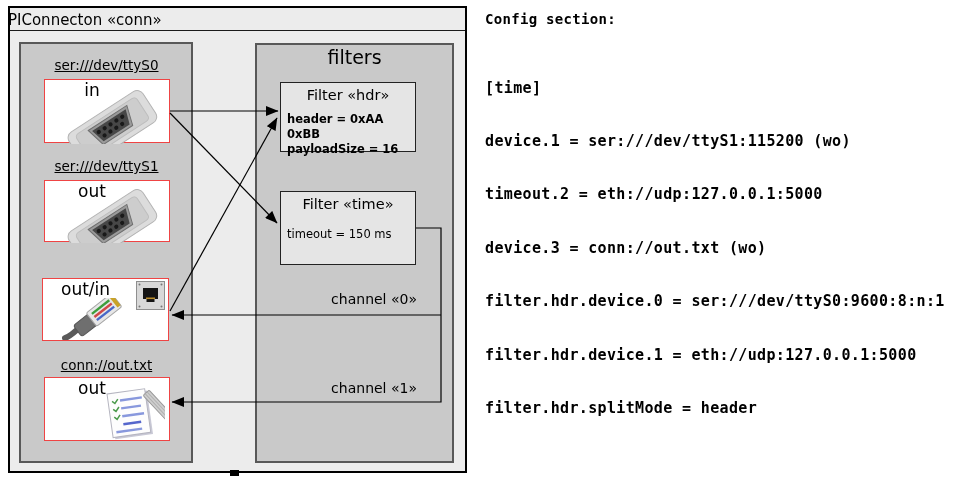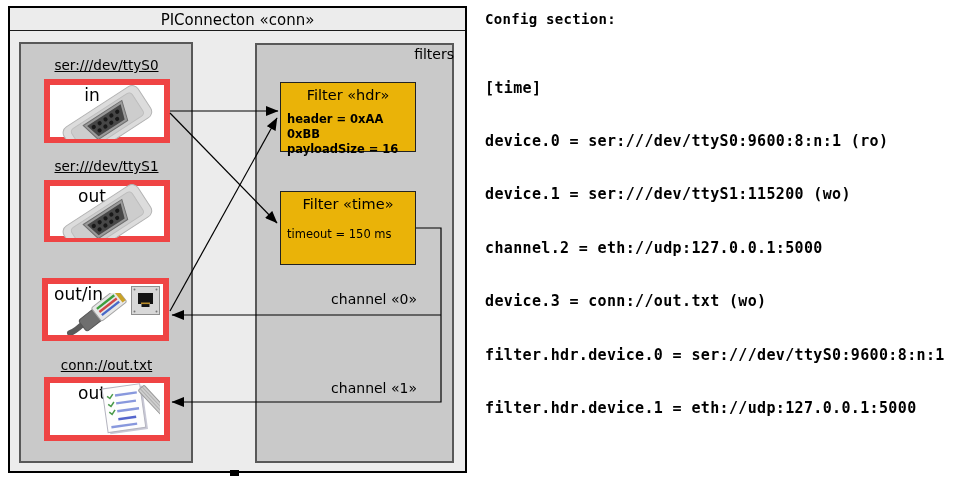--- a/index.html
+++ b/index.html
@@ -1,40 +1,40 @@
 <!DOCTYPE html>
 <html><head>
 <meta charset="utf-8">
 <style>
   html,body{margin:0;padding:0;background:#fff;}
   #stage{position:relative;width:964px;height:484px;background:#fff;overflow:hidden;
          font-family:"DejaVu Sans",sans-serif;color:#000;}
   .abs{position:absolute;}
   
   #outer-frame{left:8px;top:6px;width:455px;height:463px;border:2px solid #000;background:#ececec;}
-  #diagram-title{left:8px;top:11px;width:459px;text-align:center;font-size:15px;}
+  #diagram-title{left:8px;top:11px;width:459px;font-size:15px;}
   #title-sep{left:10px;top:30px;width:455px;height:1px;background:#1a1a1a;}
   
   .panel{background:#c9c9c9;border:2px solid #585858;box-sizing:border-box;}
   #devices-panel{left:19px;top:42px;width:174px;height:421px;}
   #filters-panel{left:255px;top:43px;width:199px;height:420px;}
-  #filters-label{left:255px;top:46px;width:199px;text-align:right;font-size:14px;}
+  #filters-label{left:255px;top:46px;width:199px;text-align:center;font-size:19px;}
   
   .dev-label{left:19px;width:175px;text-align:center;font-size:13.5px;text-decoration:underline;}
-  .dev-box{background:#fff;border:6px solid #ef4444;box-sizing:border-box;}
+  .dev-box{background:#fff;border:1px solid #ef4444;box-sizing:border-box;}
   #dev-box-0{left:44px;top:79px;width:126px;height:64px;}
   #dev-box-1{left:44px;top:180px;width:126px;height:62px;}
   #dev-box-2{left:42px;top:278px;width:127px;height:63px;}
   #dev-box-3{left:44px;top:377px;width:126px;height:64px;}
   .dev-dir{position:absolute;top:0px;left:0;width:100%;text-align:center;font-size:17px;line-height:20px;}
-  .dev-dir.left{text-align:right;padding-left:6px;width:auto;}
+  .dev-dir.left{text-align:right;padding-left:18px;width:auto;}
   .dev-dir.shift{padding-right:30px;box-sizing:border-box;}
   .dev-icon{position:absolute;pointer-events:none;}
   
-  .filter-box{background:#eab308;border:1.5px solid #222;box-sizing:border-box;}
+  .filter-box{background:#e5e5e5;border:1.5px solid #222;box-sizing:border-box;}
   #filter-hdr{left:280px;top:82px;width:136px;height:70px;}
   #filter-time{left:280px;top:191px;width:136px;height:74px;padding-left:41px;}
   .filter-title{position:absolute;top:4px;left:0;width:100%;text-align:center;font-size:14.5px;}
   .filter-body{position:absolute;left:6px;right:2px;font-size:11.5px;line-height:15px;}
   #filter-hdr .filter-body{top:29px;font-weight:bold;}
   #filter-time .filter-body{top:35px;}
   
   .channel-label{left:255px;width:162px;text-align:right;font-size:14px;}
   #channel-0-label{top:291px;}
   #channel-1-label{top:380px;}
@@ -182,26 +182,26 @@
     <line x1="170" y1="113" x2="277" y2="223" stroke="#000" stroke-width="1.2" marker-end="url(#arr)"></line>
     <line x1="170" y1="311" x2="277" y2="118" stroke="#000" stroke-width="1.2" marker-end="url(#arr)"></line>
     <path d="M416,228 L441,228 L441,402 L172,402" fill="none" stroke="#000" stroke-width="1.2" marker-end="url(#arr)"></path>
     <line x1="441" y1="315" x2="172" y2="315" stroke="#000" stroke-width="1.2" marker-end="url(#arr)"></line>
     <rect x="230" y="470" width="9" height="6" fill="#000"></rect>
   </svg>
 
   <div class="abs" id="config-heading">Config section:</div>
   <div class="abs" id="config-lines">
     <div>[time]</div>
-    <div>device.0 = ser:///dev/ttyS0:9600:8:n:1 (ro)</div>
     <div>device.1 = ser:///dev/ttyS1:115200 (wo)</div>
-    <div>channel.2 = eth://udp:127.0.0.1:5000</div>
+    <div>timeout.2 = eth://udp:127.0.0.1:5000</div>
     <div>device.3 = conn://out.txt (wo)</div>
     <div>filter.hdr.device.0 = ser:///dev/ttyS0:9600:8:n:1</div>
     <div>filter.hdr.device.1 = eth://udp:127.0.0.1:5000</div>
+    <div>filter.hdr.splitMode = header</div>
     
     
     
     
     
     
     
     
     
   </div>

